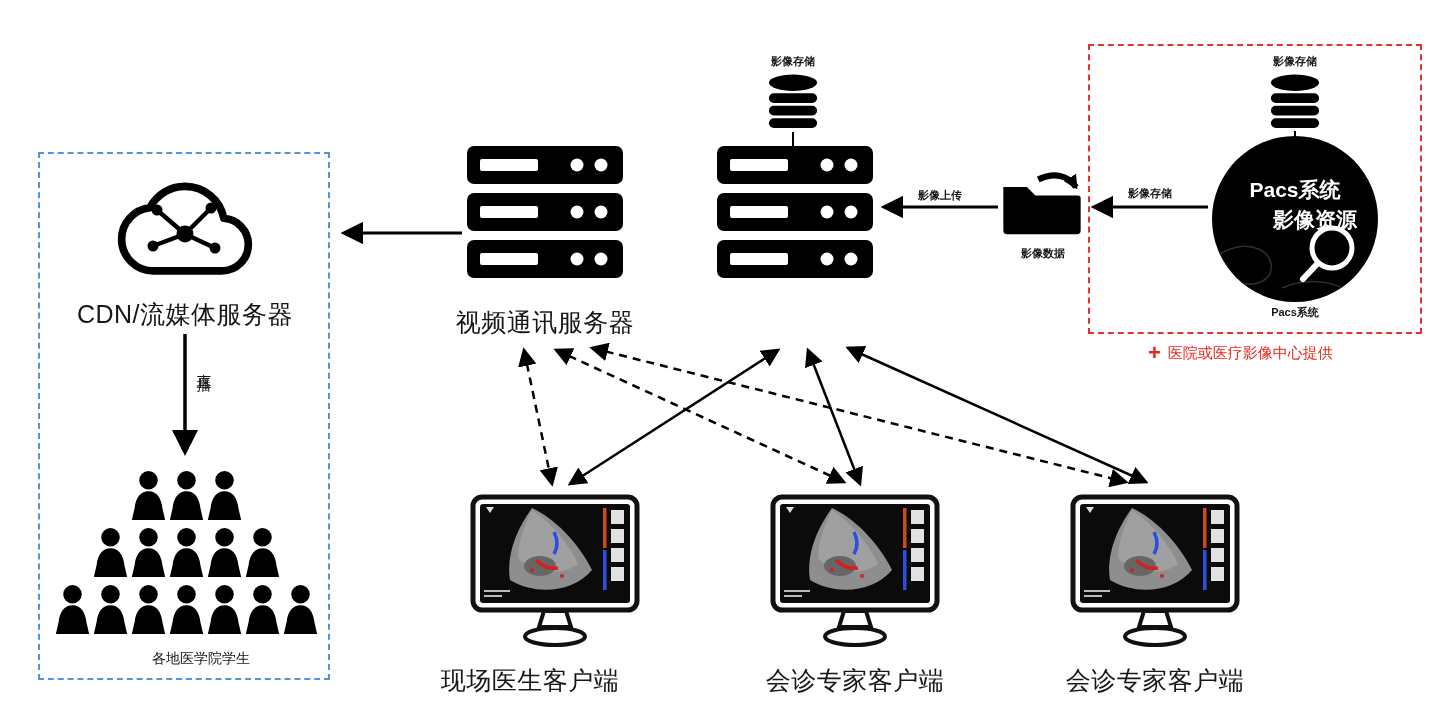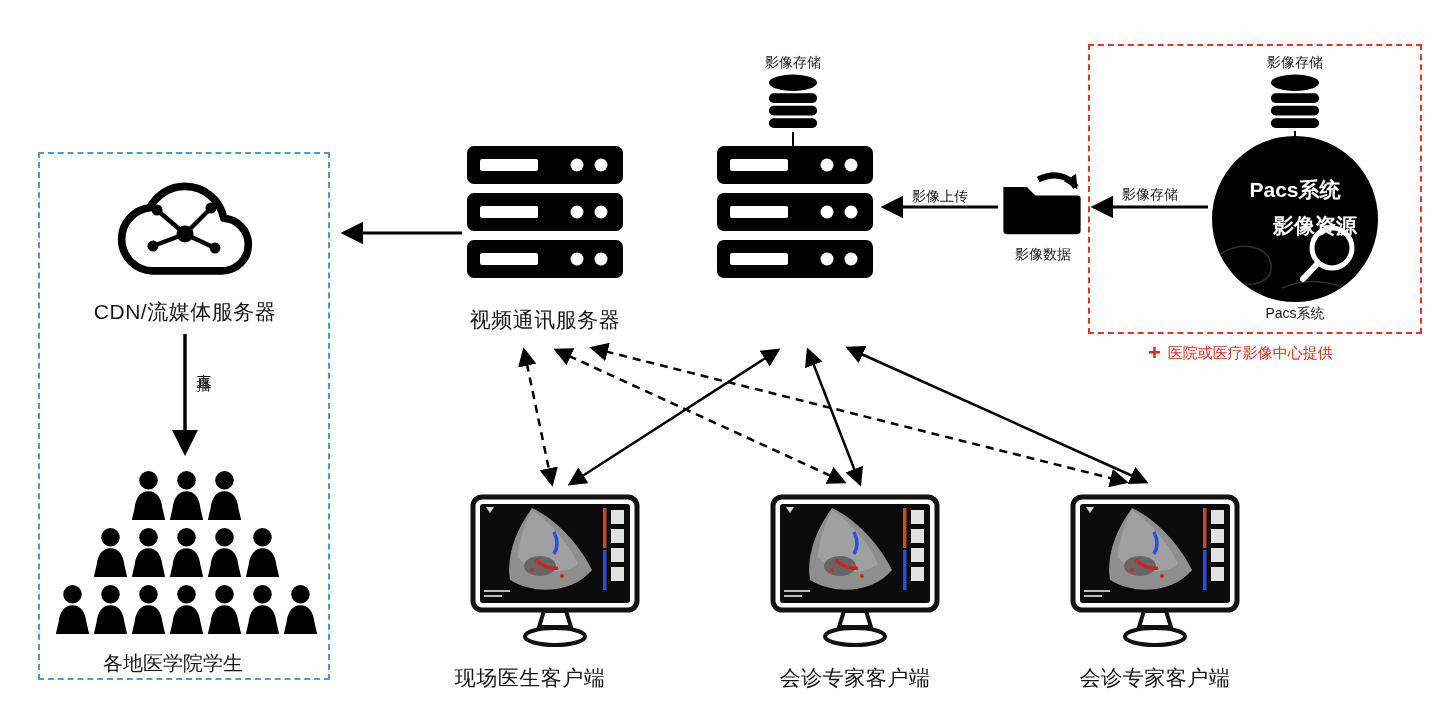--- a/index.html
+++ b/index.html
@@ -3,34 +3,34 @@
 <meta charset="utf-8">
 <style>
   * { margin:0; padding:0; box-sizing:border-box; }
   html,body { background:#ffffff; }
   body { font-family:"Liberation Sans","DejaVu Sans",sans-serif; color:#111; }
   .stage { position:relative; width:1445px; height:725px; background:#fff; overflow:hidden; }
   .abs { position:absolute; }
   svg.layer { position:absolute; left:0; top:0; width:1445px; height:725px; pointer-events:none; }
 
   .label { position:absolute; text-align:center; color:#161616; }
-  .label.big   { font-size:21px; letter-spacing:.5px; }
+  .label.big   { font-size:25px; letter-spacing:.5px; }
   .label.mid   { font-size:19px; }
-  .label.small { font-size:14px; }
+  .label.small { font-size:11px;font-weight:bold; }
 
   .dashed-box { position:absolute; border:2px dashed transparent; }
   .box-red  { left:1088px; top:44px;  width:334px; height:290px; border-color:#e0352b; }
   .box-blue { left:38px;  top:152px; width:292px; height:528px; border-color:#4f96d8; }
 
   .pacs-circle { position:absolute; left:1212px; top:136px; width:166px; height:166px;
                  border-radius:50%; background:#000; overflow:hidden; }
   .pacs-circle .ctext { position:absolute; width:100%; text-align:center; color:#fff;
                         font-weight:bold; font-size:21px; }
   .ctext.t1 { top:40px; }
-  .ctext.t2 { top:76px;padding-left:40px; }
+  .ctext.t2 { top:70px;padding-left:40px; }
   .pacs-decor { position:absolute; left:0; top:0; width:166px; height:166px; }
 
   .note { position:absolute; left:1148px; top:342px; display:flex; align-items:center; gap:7px;
           color:#e8271c; font-size:15px; white-space:nowrap; }
   .note .plus { font-size:22px; font-weight:900; line-height:1; }
 
   .vertical-label { position:absolute; left:194px; top:362px; font-size:15px;
                     writing-mode:vertical-rl; text-orientation:upright; letter-spacing:3px; }
 
   .cloud-wrap { position:absolute; left:85px; top:160px; width:200px; height:132px; }
@@ -213,21 +213,21 @@
       <use href="#person" x="154" y="57" width="37" height="50"></use>
       <use href="#person" x="192" y="57" width="37" height="50"></use>
     <use href="#person" x="2" y="114" width="37" height="50"></use>
       <use href="#person" x="40" y="114" width="37" height="50"></use>
       <use href="#person" x="78" y="114" width="37" height="50"></use>
       <use href="#person" x="116" y="114" width="37" height="50"></use>
       <use href="#person" x="154" y="114" width="37" height="50"></use>
       <use href="#person" x="192" y="114" width="37" height="50"></use>
       <use href="#person" x="230" y="114" width="37" height="50"></use>
   </svg>
-  <div class="label mid" style="left:43px; top:650px; width:260px; font-size:20px;">各地医学院学生</div>
+  <div class="label mid" style="left:71px; top:650px; width:260px; font-size:14px;">各地医学院学生</div>
 
   <div class="monitor-wrap" style="left:470px; top:494px;">
     <svg width="170" height="158">
         <use href="#monitor"></use>
       </svg>
   </div>
   <div class="label big" style="left:420px; top:664px; width:220px;">现场医生客户端</div>
 
   <div class="monitor-wrap" style="left:770px; top:494px;">
     <svg width="170" height="158">

